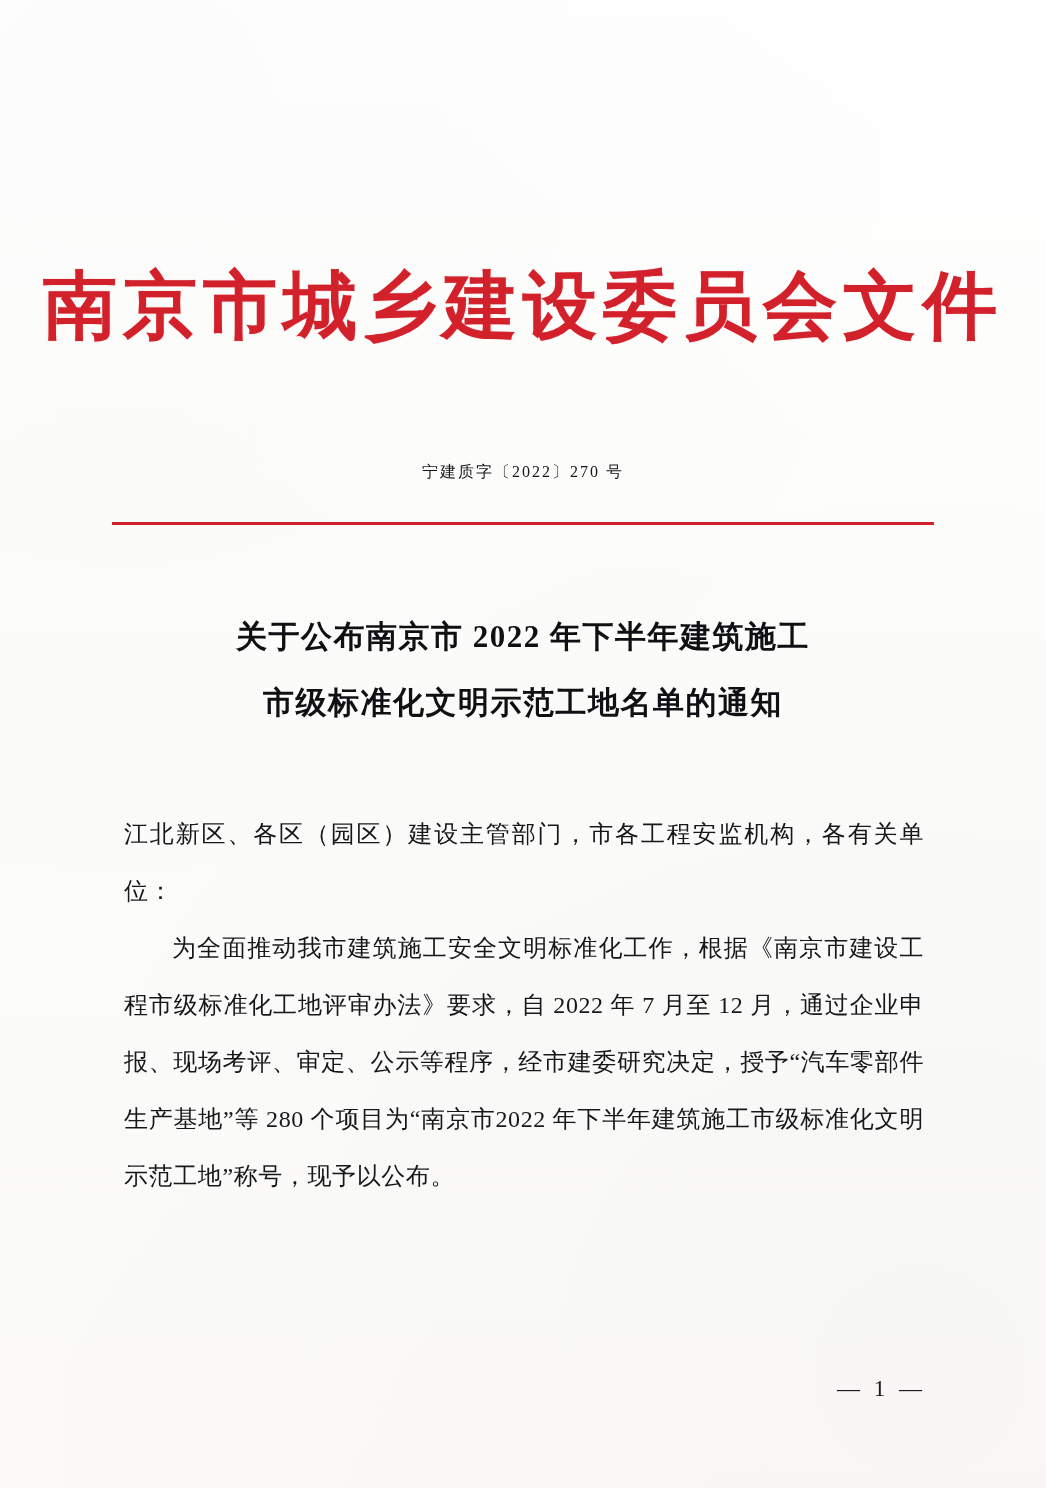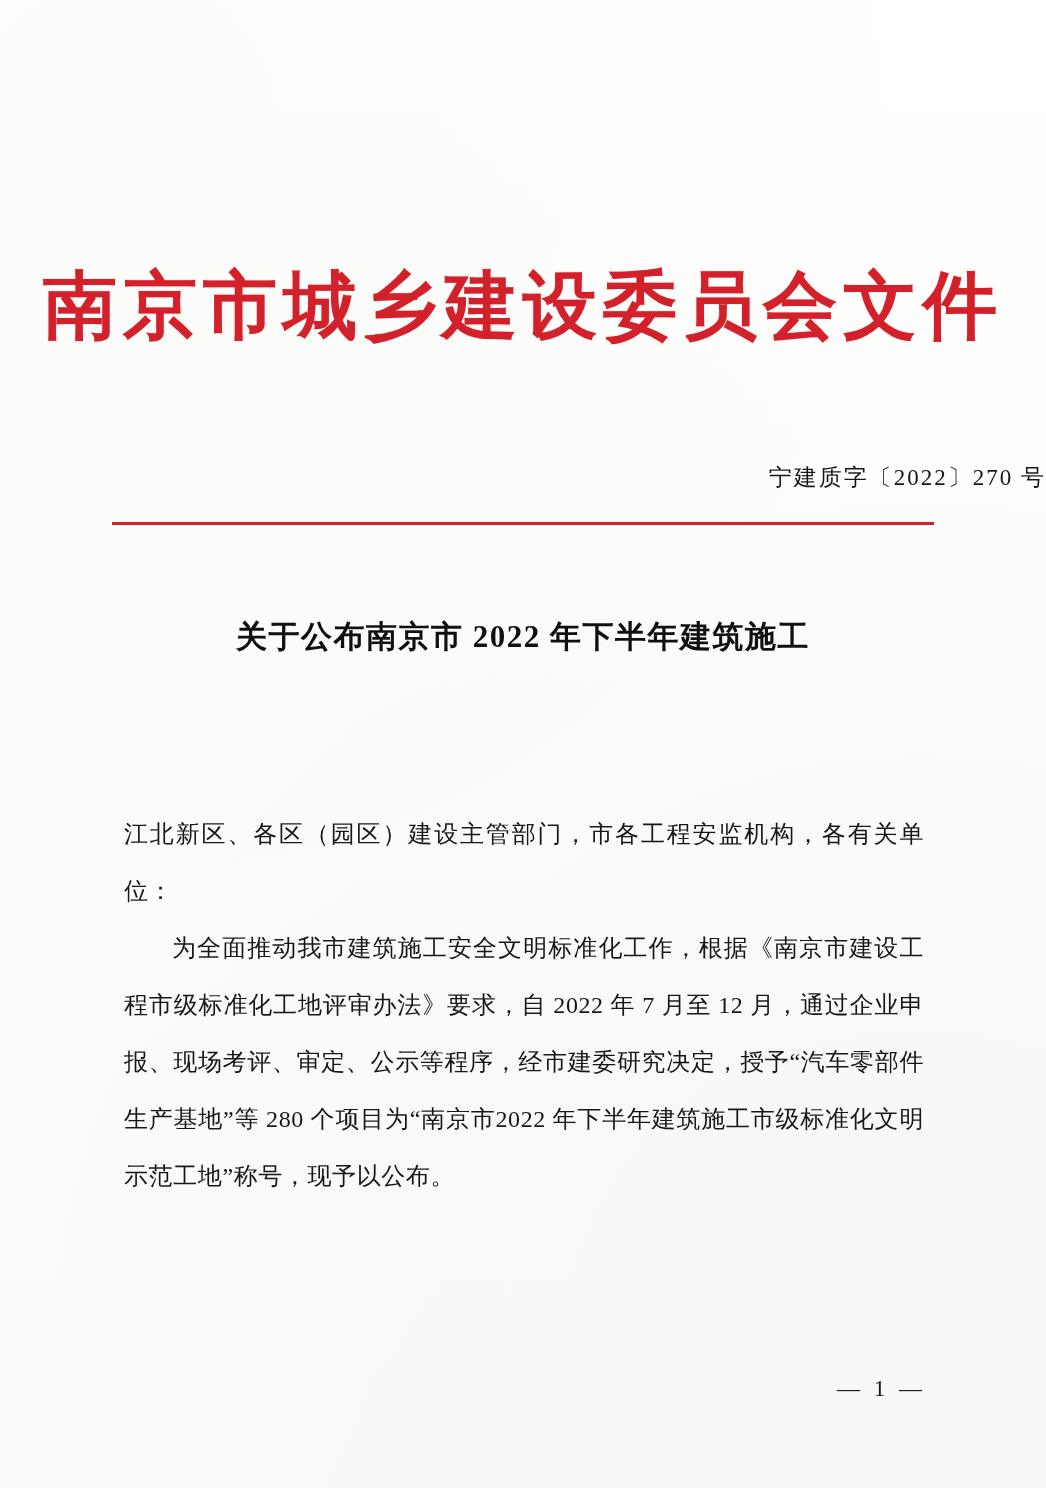--- a/index.html
+++ b/index.html
@@ -46,22 +46,22 @@
     line-height: 1;
     white-space: nowrap;
     text-shadow: 0 0 1px rgba(211,33,43,0.45);
   }
 
   .doc-number {
     position: absolute;
     top: 462px;
     left: 0;
     width: 100%;
-    text-align: right;
-    font-size: 23px;
+    text-align: center;
+    font-size: 16px;
     letter-spacing: 2px;
     color: #16161a;
     font-family: "Liberation Serif", "DejaVu Serif", serif;
   }
 
   .red-rule {
     position: absolute;
     top: 522px;
     left: 112px;
     width: 822px;
@@ -120,20 +120,21 @@
   <div class="paper-grain"></div>
 
   <div class="doc-masthead">南京市城乡建设委员会文件</div>
 
   <div class="doc-number">宁建质字〔2022〕270 号</div>
 
   <div class="red-rule"></div>
 
   <div class="doc-title">
     <span class="line">关于公布南京市 2022 年下半年建筑施工</span>
+    <span class="line">市级标准化文明示范工地名单的通知</span>
   </div>
 
   <div class="doc-body">
     <p>江北新区、各区（园区）建设主管部门，市各工程安监机构，各有关单位：</p>
     <p class="indent">为全面推动我市建筑施工安全文明标准化工作，根据《南京市建设工程市级标准化工地评审办法》要求，自 2022 年 7 月至 12 月，通过企业申报、现场考评、审定、公示等程序，经市建委研究决定，授予“汽车零部件生产基地”等 280 个项目为“南京市2022 年下半年建筑施工市级标准化文明示范工地”称号，现予以公布。</p>
   </div>
 
   <div class="page-number">— 1 —</div>
 </div>
 

